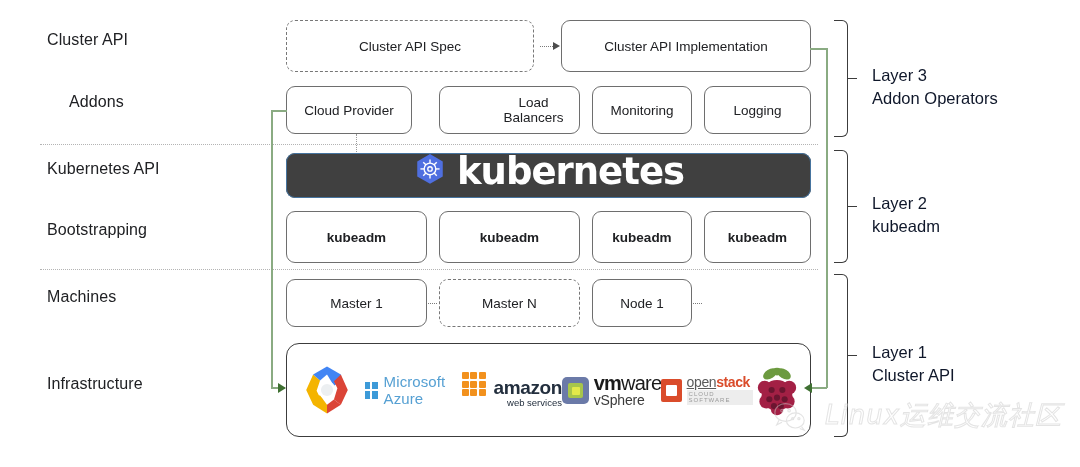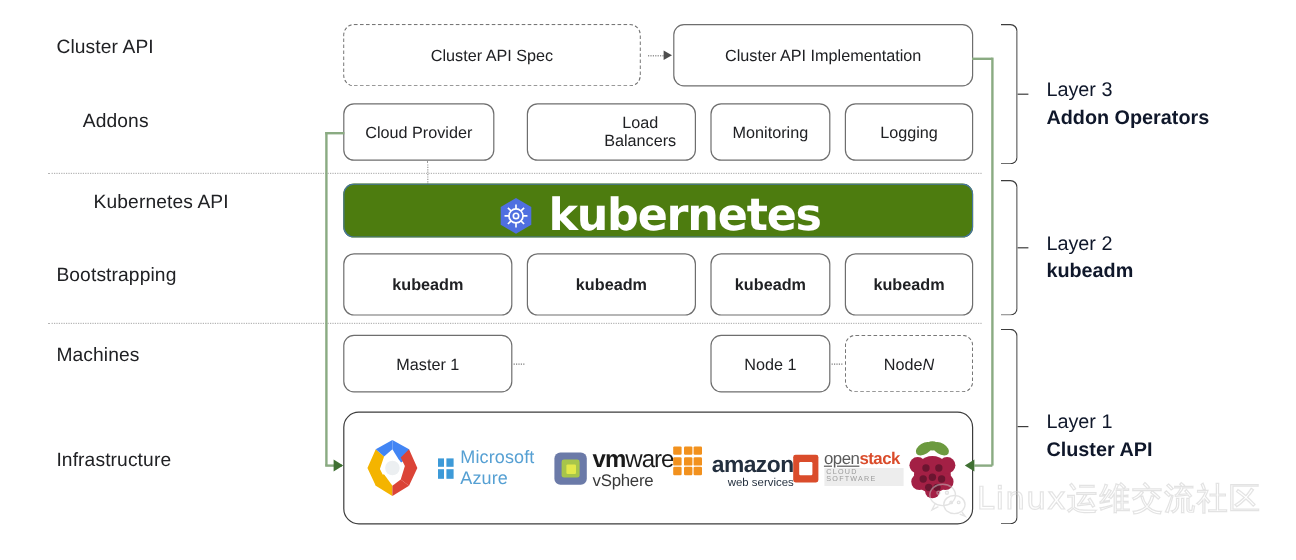--- a/index.html
+++ b/index.html
@@ -43,24 +43,24 @@
     text-align:center;
   }
   .box.dashed{border-style:dashed;border-color:#777;}
   .box.bold{font-weight:bold;font-size:13.5px;}
   .box.thick{border-color:#3c3c3c;border-width:1.4px;border-radius:13px;}
 
   
   .k8s-banner{
     position:absolute;
     box-sizing:border-box;
-    background:#4d7c0f;
+    background:#404040;
     border-radius:9px;
     display:flex;
-    align-items:flex-end;
+    align-items:flex-start;
     justify-content:center;
     gap:10px;
     box-shadow:0 0 0 1px #46749f inset;
   }
   .k8s-wordmark{
     color:#ffffff;
     font-size:37px;
     font-weight:bold;
     letter-spacing:-1px;
     line-height:1;
@@ -81,21 +81,21 @@
     width:9px;height:0;
     border-top:1.6px solid #3c3c3c;
   }
   .layer-text{
     position:absolute;
     font-size:16.5px;
     color:#0f172a;
     line-height:1.42;
     white-space:nowrap;
   }
-  .layer-text b{font-weight:bold;}
+  .layer-text b{font-weight:normal;}
 
   
   .gline{position:absolute;background:#8aab82;}
   .gline.v{width:1.6px;}
   .gline.h{height:1.6px;}
   .garrow{
     position:absolute;
     width:0;height:0;
     border-top:5px solid transparent;
     border-bottom:5px solid transparent;
@@ -160,41 +160,42 @@
   }
   .os-mark i{width:11px;height:11px;background:#ffffff;display:block;border-radius:1px;}
   .os-txt{display:flex;flex-direction:column;line-height:1.05;}
   .os-name{font-size:14px;color:#da4c2b;font-weight:bold;letter-spacing:-.4px;}
   .os-name span{color:#5a5a5a;font-weight:normal;text-decoration:underline;}
   .os-sub{font-size:6px;color:#9a9a9a;letter-spacing:1px;background:#ededed;padding:1px 2px;}
 
   
   .watermark{
     position:absolute;
-    display:flex;align-items:center;gap:6px;
+    display:flex;align-items:center;gap:17px;
     opacity:.5;
     pointer-events:none;
+    font-style:italic;
   }
   .wm-text{
     font-size:26px;
     color:transparent;
     -webkit-text-stroke:1px #c9c9c9;
     letter-spacing:1px;
     white-space:nowrap;
     font-family:"DejaVu Sans","Liberation Sans",sans-serif;
   }
 </style>
 </head>
 <body>
 
 <div id="stage">
 
   <div class="row-label" style="left:47px;top:31px;">Cluster API</div>
   <div class="row-label" style="left:52px;top:93px;margin-left:17px;">Addons</div>
-  <div class="row-label" style="left:47px;top:160px;margin-left:31px;">Kubernetes API</div>
+  <div class="row-label" style="left:47px;top:160px;">Kubernetes API</div>
   <div class="row-label" style="left:47px;top:221px;">Bootstrapping</div>
   <div class="row-label" style="left:47px;top:288px;">Machines</div>
   <div class="row-label" style="left:47px;top:375px;">Infrastructure</div>
 
   <div class="sep" style="left:40px;top:144px;width:778px;"></div>
   <div class="sep" style="left:40px;top:269px;width:778px;"></div>
 
   <div class="box dashed" style="left:286px;top:20px;width:248px;height:52px;">Cluster API Spec</div>
 
   <div class="dotline h" style="left:540px;top:46px;width:17px;"></div>
@@ -230,27 +231,24 @@
     <span class="k8s-wordmark">kubernetes</span>
   </div>
 
   <div class="box bold" style="left:286px;top:211px;width:141px;height:52px;">kubeadm</div>
   <div class="box bold" style="left:439px;top:211px;width:141px;height:52px;">kubeadm</div>
   <div class="box bold" style="left:592px;top:211px;width:100px;height:52px;">kubeadm</div>
   <div class="box bold" style="left:704px;top:211px;width:107px;height:52px;">kubeadm</div>
 
   <div class="box" style="left:286px;top:279px;width:141px;height:48px;">Master 1</div>
   <div class="dotline h" style="left:428px;top:303px;width:9px;"></div>
+  <div class="box dashed" style="left:439px;top:279px;width:141px;height:48px;">Master N</div>
 
   <div class="box" style="left:592px;top:279px;width:100px;height:48px;">Node 1</div>
   <div class="dotline h" style="left:693px;top:303px;width:9px;"></div>
-  <div class="box dashed" style="left:704px;top:279px;width:107px;height:48px;">
-    <span>Node </span>
-      <i>N</i>
-  </div>
 
   <div class="box thick" style="left:286px;top:343px;width:525px;height:94px;"></div>
 
   <div class="infra-logos" style="left:296px;top:360px;width:505px;height:60px;">
 
     <div class="logo" style="width:78px;justify-content:center;">
       <svg width="56" height="52" viewBox="0 0 64 60" aria-hidden="true">
         <path d="M32 3 L48 12 L48 20 L40 25 L32 12 Z" fill="#4285f4"></path>
         <path d="M48 12 L56 30 L48 47 L40 41 L44 28 L40 20 Z" fill="#db4437"></path>
         <path d="M48 47 L32 57 L24 50 L30 41 L40 41 Z" fill="#db4437" opacity="0"></path>
@@ -266,48 +264,48 @@
     <div class="logo azure-wrap" style="width:120px;justify-content:flex-start;padding-left:6px;">
       <span class="azure-grid">
           <i></i>
           <i></i>
           <i></i>
           <i></i>
         </span>
       <span class="azure-txt">Microsoft Azure</span>
     </div>
 
+    <div class="logo" style="width:100px;justify-content:center;">
+      <div class="aws-wrap">
+        <div class="aws-top">
+          <span class="aws-cubes">
+              <i></i>
+              <i></i>
+              <i></i>
+              <i></i>
+              <i></i>
+              <i></i>
+              <i></i>
+              <i></i>
+              <i></i>
+            </span>
+          <span class="aws-word">amazon</span>
+        </div>
+        <span class="aws-sub" style="align-self:flex-end;">web services</span>
+      </div>
+    </div>
+
     <div class="logo vm-wrap" style="width:105px;justify-content:center;">
       <span class="vm-badge">
           <span class="vm-badge-in"></span>
         </span>
       <span class="vm-txt">
         <span class="vm-name"><b>vm</b>ware</span>
         <span class="vm-sphere">vSphere</span>
       </span>
-    </div>
-
-    <div class="logo" style="width:100px;justify-content:center;">
-      <div class="aws-wrap">
-        <div class="aws-top">
-          <span class="aws-cubes">
-              <i></i>
-              <i></i>
-              <i></i>
-              <i></i>
-              <i></i>
-              <i></i>
-              <i></i>
-              <i></i>
-              <i></i>
-            </span>
-          <span class="aws-word">amazon</span>
-        </div>
-        <span class="aws-sub" style="align-self:flex-end;">web services</span>
-      </div>
     </div>
 
     <div class="logo os-wrap" style="width:100px;justify-content:center;">
       <span class="os-mark">
           <i></i>
         </span>
       <span class="os-txt">
         <span class="os-name"><span>open</span>stack</span>
         <span class="os-sub">CLOUD SOFTWARE</span>
       </span>

